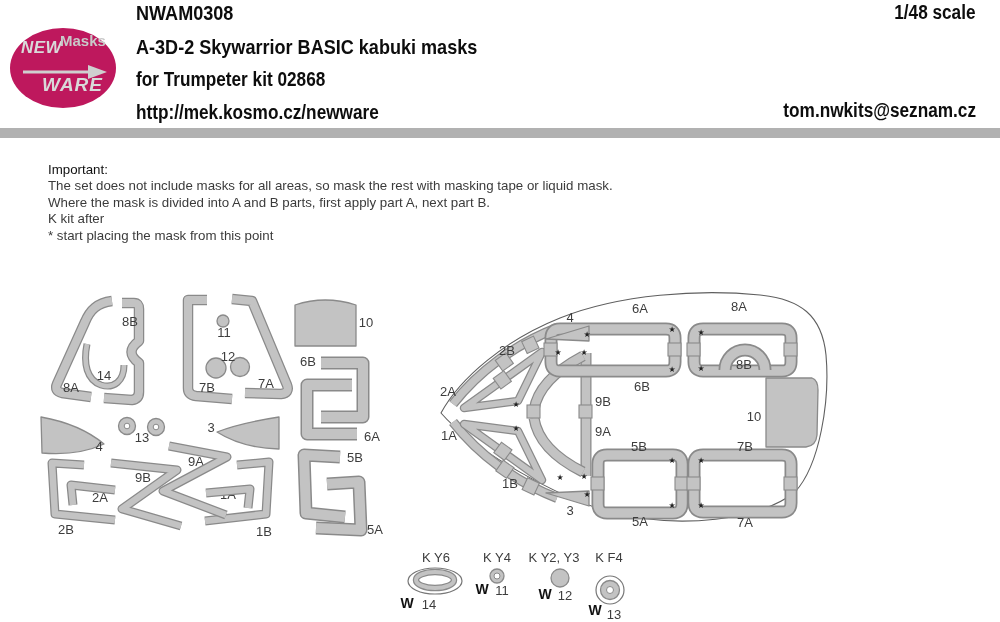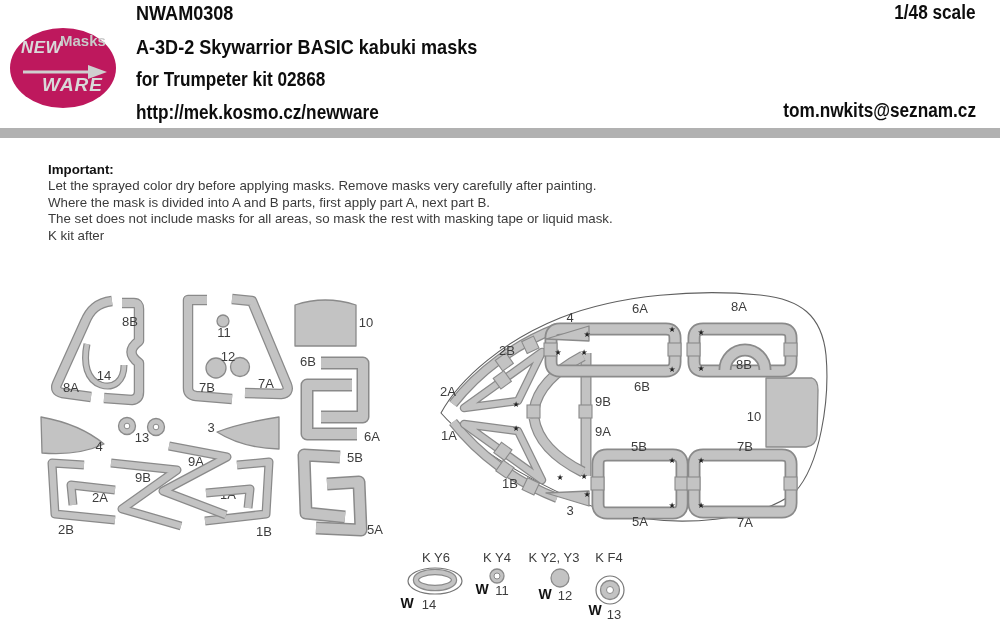--- a/index.html
+++ b/index.html
@@ -22,21 +22,21 @@
   .h-code{left:136px;top:1px;font-size:21px;}
   .h-title{left:136px;top:35px;font-size:21px;}
   .h-sub{left:136px;top:68px;font-size:20px;}
   .h-url{left:136px;top:101px;font-size:20px;}
   .h-scale{top:1px;font-size:20px;}
   .h-email{top:99px;font-size:20px;}
   .bar{position:absolute;left:0;top:128px;width:1000px;height:10px;background:#b1b1b1;}
   
   .instr{position:absolute;left:48px;top:162px;width:660px;font-size:13.3px;
          line-height:16.4px;color:#3b3b3b;}
-  .instr .head{font-weight:700;color:#111;}
+  .instr .head{font-weight:400;color:#111;}
   .wet-inline{font-weight:900;color:#111;font-size:14px;padding-left:3px;}
   
   .diagram{position:absolute;left:0;top:0;width:1000px;height:622px;}
   .bandO{fill:none;stroke:#8a8a8a;stroke-linejoin:round;stroke-linecap:butt;}
   .bandI{fill:none;stroke:#c3c3c3;stroke-linejoin:round;stroke-linecap:butt;}
   .fillshape{fill:#c3c3c3;stroke:#8a8a8a;stroke-width:1.3;stroke-linejoin:round;}
   .hole{fill:#fff;stroke:#8a8a8a;stroke-width:1;}
   .outline{fill:#fff;stroke:#5f5f5f;stroke-width:1.1;}
   .tick{fill:#c3c3c3;stroke:#8a8a8a;stroke-width:1.1;}
   .lbl{font:13px "Liberation Sans",sans-serif;fill:#3d3d3d;text-anchor:middle;}
@@ -60,24 +60,24 @@
   <div class="cond h-code">NWAM0308</div>
   <div class="cond-r h-scale">1/48 scale</div>
   <div class="cond h-title">A-3D-2 Skywarrior BASIC kabuki masks</div>
   <div class="cond h-sub">for Trumpeter kit 02868</div>
   <div class="cond h-url">http://mek.kosmo.cz/newware</div>
   <div class="cond-r h-email">tom.nwkits@seznam.cz</div>
   <div class="bar"></div>
 
   <div class="instr">
     <div class="head">Important:</div>
-    <div>Let the sprayed color dry before applying masks. Remove masks very carefully after painting.</div>
+    <div>The set does not include masks for all areas, so mask the rest with masking tape or liquid mask.</div>
     <div>Where the mask is divided into A and B parts, first apply part A, next part B.</div>
-    <div>The set does not include masks for all areas, so mask the rest with masking tape or liquid mask.</div>
     <div>K kit after</div>
+    <div>*  start placing the mask from this point</div>
   </div>
 
   <svg class="diagram" viewBox="0 0 1000 622">
     <defs>
       <path id="pf8a" d="M112,301 C97,303 90,310 85,322 L57,384 Q54,391 62,393 L91,397"></path>
       <path id="pf8b" d="M122,303 L134,303 Q139,303 139,309 L139,341 Q124,352 139,363 L139,392 Q139,399 132,400 L104,398"></path>
       <path id="p14" d="M87,344 C83,364 87,380 101,385 C114,389 124,381 124,365"></path>
       <path id="pf7b" d="M207,300 L188,300 L188,388 Q188,395 196,396 L232,399"></path>
       <path id="pf7a" d="M232,299 L252,301 L287,385 Q290,393 281,394 L245,393"></path>
       <path id="p6b" d="M321,363 L363,363 L363,417 L321,417"></path>

